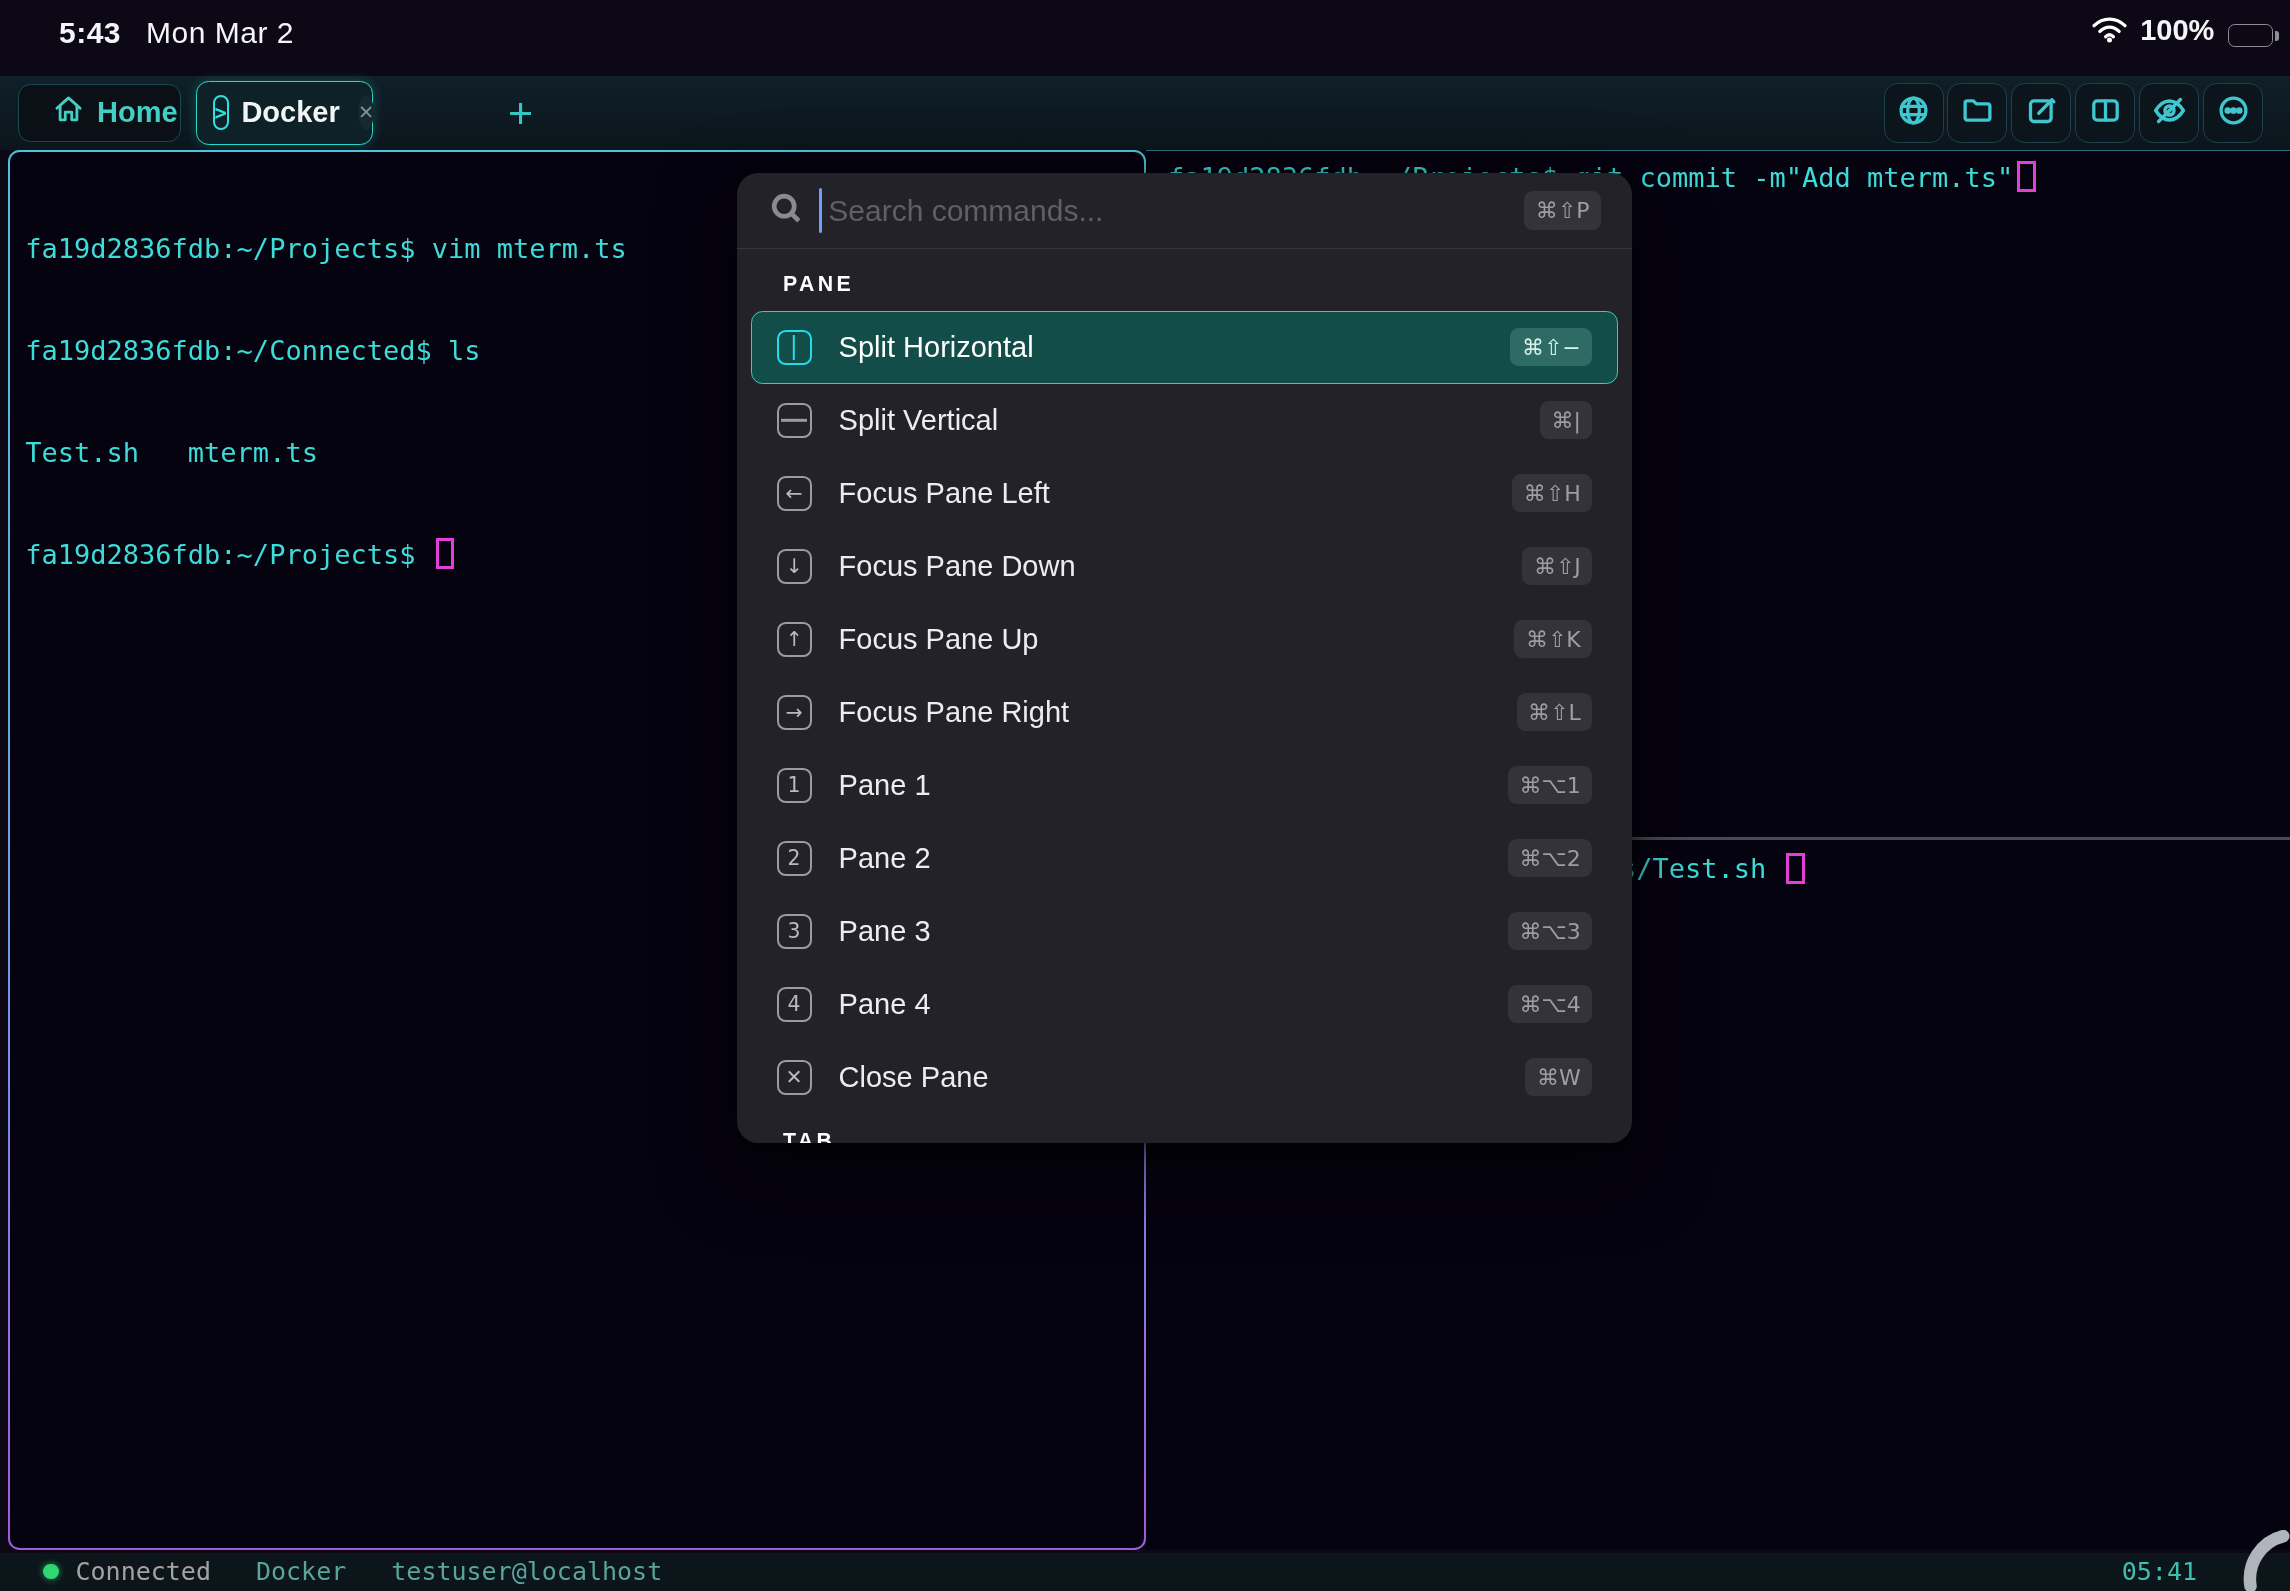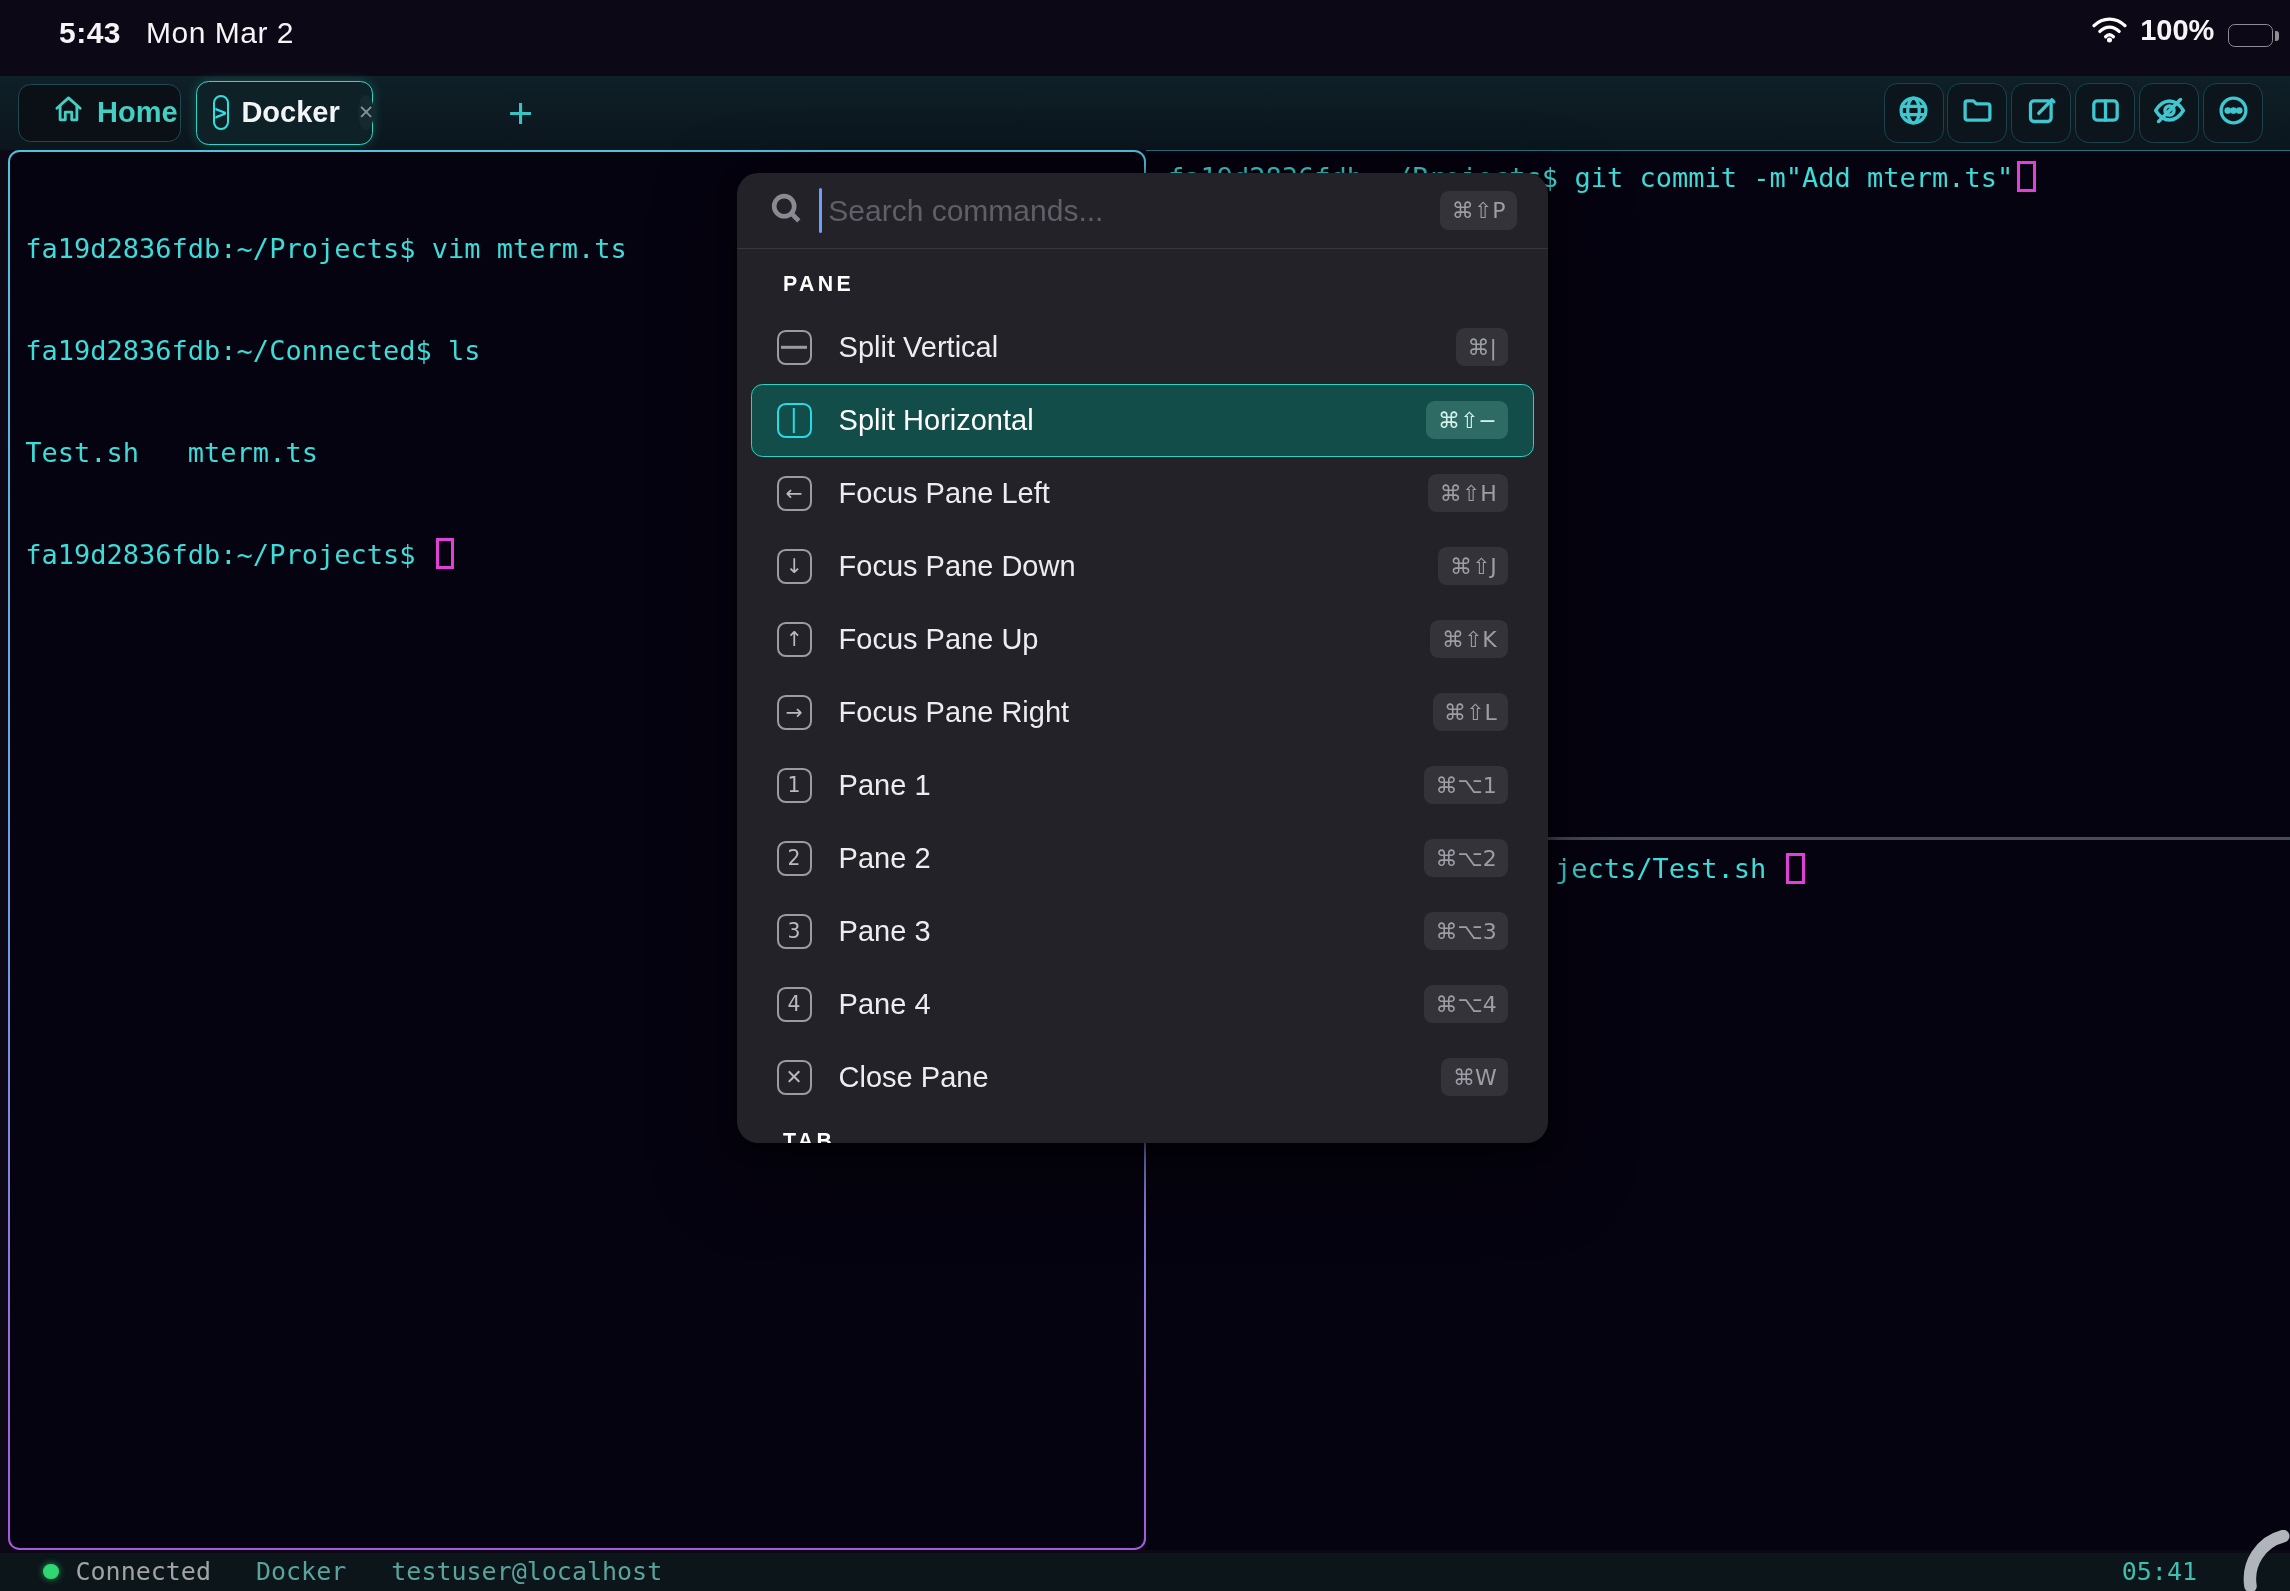--- a/index.html
+++ b/index.html
@@ -50,21 +50,21 @@
   .pane-left .term-text { position:absolute; left:15.5px; top:11.6px; }
   .cursor { display:inline-block; width:18.4px; height:31px; border:3.9px solid #e13fd8;
             vertical-align:-5.8px; margin-left:3.9px; }
   .pane-right { position:absolute; left:1146px; top:150px; width:1144px; height:1400px;
                 background:#060310; border-top:1.9px solid #23707f; }
   .git-line { position:absolute; left:22px; top:9.7px; }
   .rp-divider { position:absolute; left:0; top:686px; width:1144px; height:2.9px; background:#474d55; }
   .bottom-line { position:absolute; left:409px; top:701px; }
 
   
-  .palette { position:absolute; left:737px; top:173px; width:811px; height:970px; border-radius:21.3px;
+  .palette { position:absolute; left:737px; top:173px; width:895px; height:970px; border-radius:21.3px;
              background:#242229; box-shadow:0 27px 78px rgba(0,0,0,.6), 0 3.9px 17.5px rgba(0,0,0,.5);
              overflow:hidden; z-index:10; }
   .search-row { height:76px; display:flex; align-items:center; padding:0 31px; border-bottom:1.9px solid #37363d; }
   .search-row svg { stroke:#8a8a92; fill:none; stroke-width:3; }
   .caret { width:3.9px; height:45px; background:#6f9ff5; margin-left:13.6px; border-radius:1.9px; }
   .search-placeholder { margin-left:5.8px; font-size:30px; color:#5f5f68; flex:1; }
   .kbd { background:#343339; color:#9d9da6; border-radius:8.7px; padding:6.8px 11.6px; font-size:22px;
          font-family:"DejaVu Sans", sans-serif; white-space:nowrap; }
   .plist { padding-top:23px; }
   .sec-header { padding-left:46px; height:29px; font-size:21.3px; font-weight:700; letter-spacing:3.4px;
@@ -213,33 +213,33 @@
           <circle cx="10.5" cy="10.5" r="6.5"></circle>
           <path d="M15.4 15.4 L20 20"></path>
         </svg>
     </span>
     <span class="caret"></span>
     <span class="search-placeholder">Search commands...</span>
     <span class="kbd">⌘⇧P</span>
   </div>
   <div class="plist" id="palette-list">
       <div class="sec-header">PANE</div>
-      <div class="prow">
-        <span class="row-icon">
-          <span class="split-line-h"></span>
-        </span>
-        <span class="row-label">Split Vertical</span>
-        <span class="kbd">⌘|</span>
-      </div>
       <div class="prow selected">
         <span class="row-icon">
           <span class="split-line-v"></span>
         </span>
         <span class="row-label">Split Horizontal</span>
         <span class="kbd">⌘⇧−</span>
+      </div>
+      <div class="prow">
+        <span class="row-icon">
+          <span class="split-line-h"></span>
+        </span>
+        <span class="row-label">Split Vertical</span>
+        <span class="kbd">⌘|</span>
       </div>
       <div class="prow">
         <span class="row-icon">←</span>
         <span class="row-label">Focus Pane Left</span>
         <span class="kbd">⌘⇧H</span>
       </div>
       <div class="prow">
         <span class="row-icon">↓</span>
         <span class="row-label">Focus Pane Down</span>
         <span class="kbd">⌘⇧J</span>

